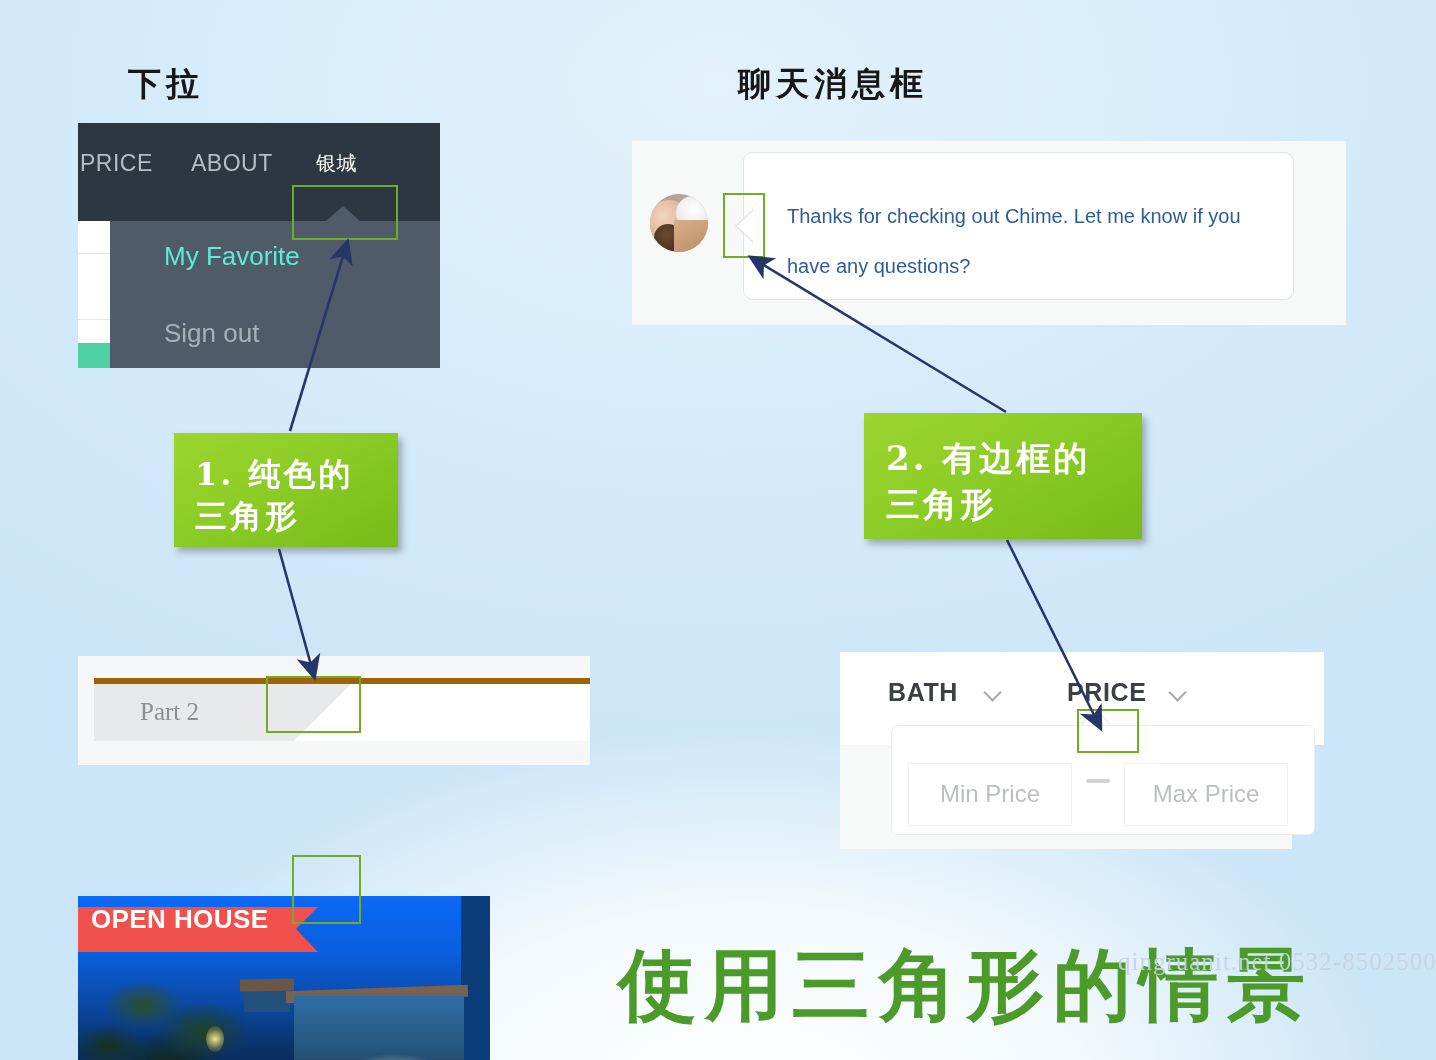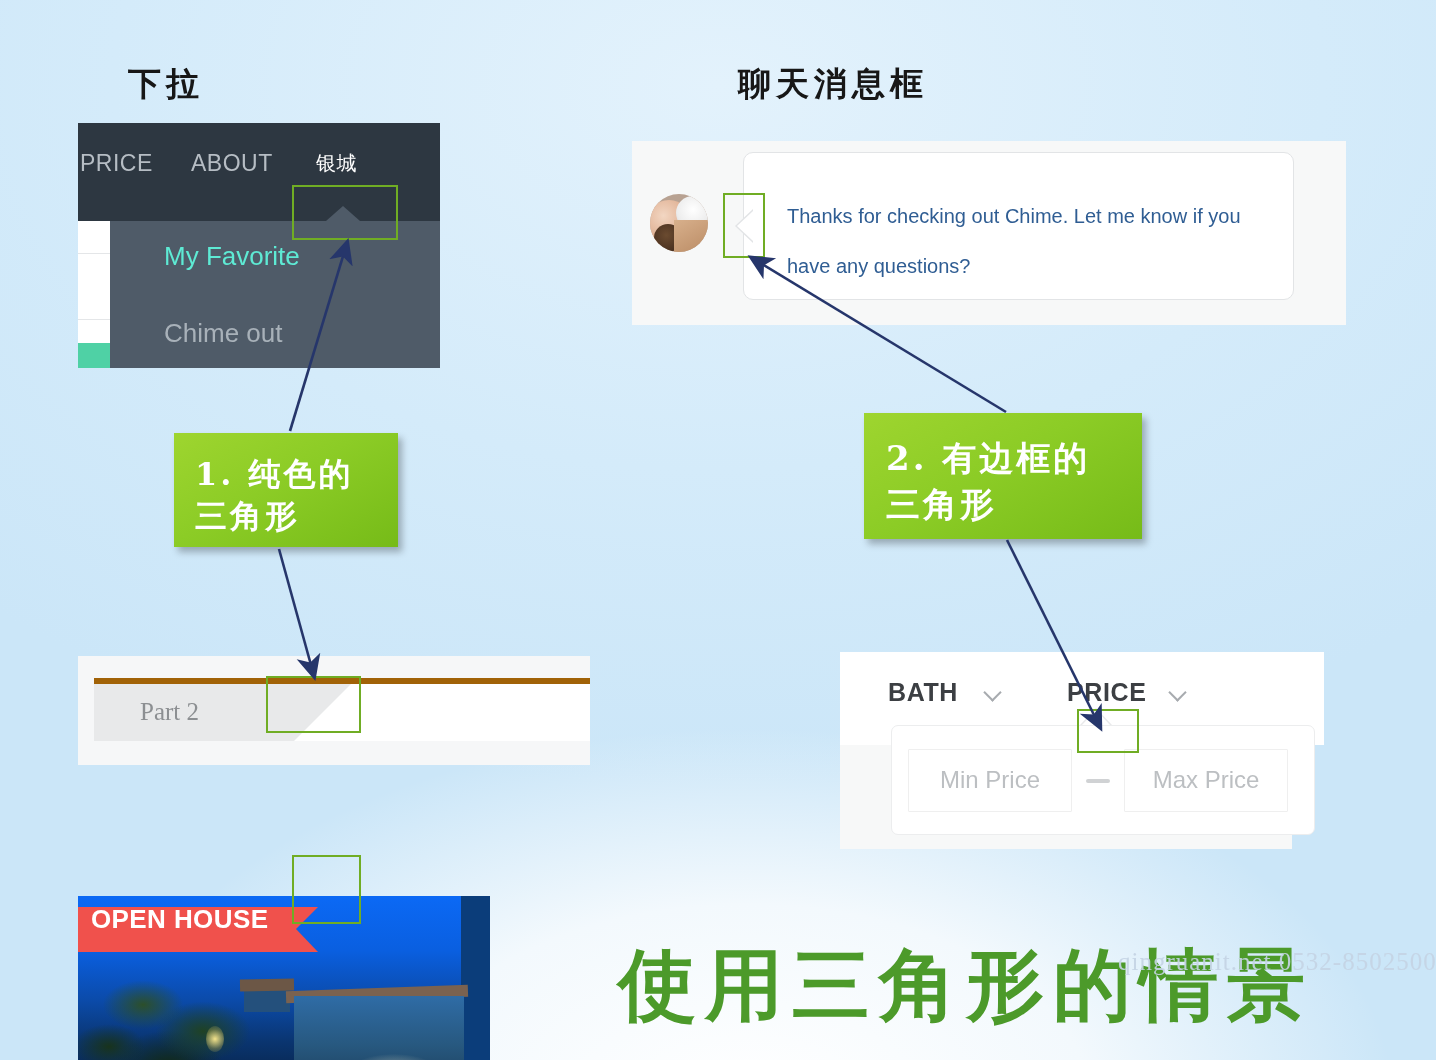--- a/index.html
+++ b/index.html
@@ -288,21 +288,21 @@
     position: absolute;
     left: 51px; top: 73px;
     width: 424px; height: 110px;
     background: #ffffff;
     border: 1px solid #ecedee;
     border-radius: 7px;
     box-sizing: border-box;
   }
   .price-field {
     position: absolute;
-    top: 23px;
+    top: 37px;
     width: 164px; height: 63px;
     border: 1px solid #efefef;
     border-radius: 1px;
     box-sizing: border-box;
   }
   #field-min { left: 16px; }
   #field-max { left: 232px; }
   .price-ph {
     position: absolute;
     left: 0; right: 0; top: 16px;
@@ -508,21 +508,21 @@
     </div>
 
     <div id="nav-bar">
       <div class="nav-link" id="nav-blogs">PRICE</div>
       <div class="nav-link" id="nav-about">ABOUT</div>
       <div class="nav-link" id="nav-user">银城</div>
     </div>
 
     <div id="dropdown">
       <div class="dd-item" id="dd-fav">My Favorite</div>
-      <div class="dd-item" id="dd-out">Chime out</div>
+      <div class="dd-item" id="dd-out">Sign out</div>
     </div>
 
     <div id="nav-caret"></div>
   </div>
   <div id="hl-nav-caret"></div>
 
   <div id="chat-block">
     <div id="chat-avatar">
       <div class="av-a"></div>
       <div class="av-b"></div>

